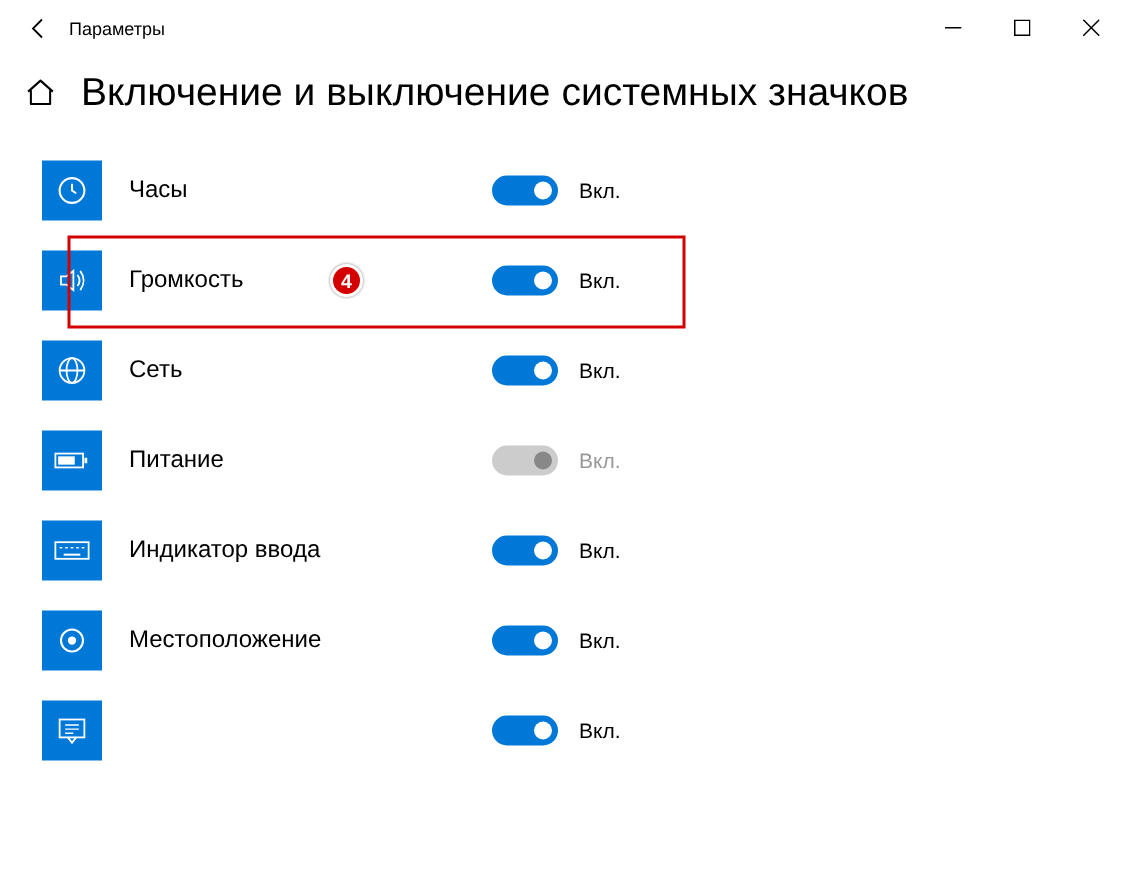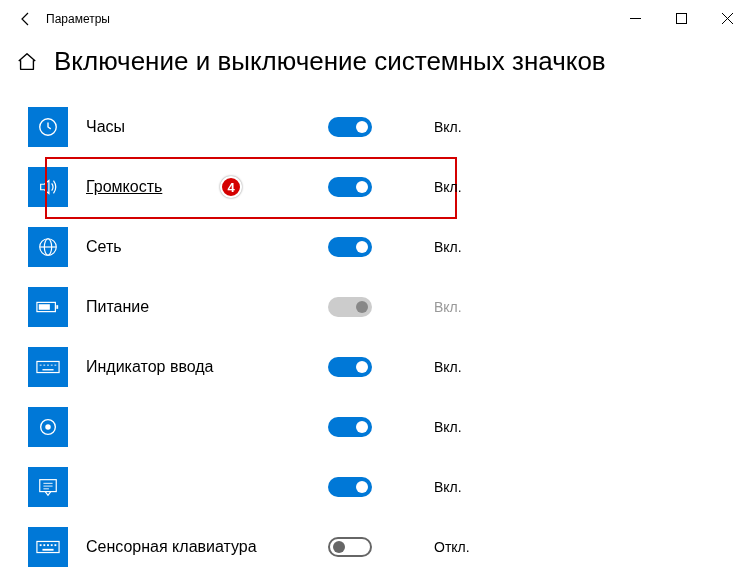--- a/index.html
+++ b/index.html
@@ -9,21 +9,21 @@
 .tb-title { font-size:12px; margin-left:6px; color:#000; }
 .tb-controls { margin-left:auto; display:flex; }
 .tb-btn { width:46px; height:34px; display:flex; align-items:center; justify-content:center; cursor:pointer; }
 .header { display:flex; align-items:center; padding:12px 28px 20px 16px; }
 .home-icon { width:22px; height:22px; margin-right:16px; }
 .page-title { font-size:26px; font-weight:400; color:#000; }
 .list { padding:0 28px; }
 .row { display:flex; align-items:center; height:60px; position:relative; }
 .row-icon { width:40px; height:40px; background:#0078d7; display:flex; align-items:center; justify-content:center; margin-right:18px; }
 .row-label { font-size:16px; color:#000; flex:0 0 auto; }
-.toggle-area { position:absolute; left:300px; display:flex; align-items:center;gap:48px; }
+.toggle-area { position:absolute; left:300px; display:flex; align-items:center; }
 .toggle { width:44px; height:20px; border-radius:10px; position:relative; cursor:pointer; }
 .toggle.on { background:#0078d7; }
 .toggle.off { background:#fff; border:2px solid #666; }
 .toggle.dis { background:#ccc; }
 .toggle .knob { width:12px; height:12px; border-radius:50%; position:absolute; top:4px; }
 .toggle.on .knob { background:#fff; right:4px; }
 .toggle.off .knob { background:#666; left:3px; top:2px; }
 .toggle.dis .knob { background:#888; right:4px; }
 .state-label { font-size:14px; margin-left:14px; color:#000; }
 .state-label.dis { color:#999; }
@@ -78,21 +78,21 @@
     </div>
     <div class="row-label">Часы</div>
     <div class="toggle-area">
       <div class="toggle on">
           <div class="knob"></div>
         </div>
       <div class="state-label">Вкл.</div>
     </div>
   </div>
 
-  <div class="row" style="position:relative;text-decoration:underline;">
+  <div class="row" style="position:relative;">
     <div class="highlight"></div>
     <div class="row-icon">
       <svg width="22" height="22" viewBox="0 0 24 24">
           <path d="M4 9 H8 L13 5 V19 L8 15 H4 Z" stroke="#fff" stroke-width="1.3" fill="none"></path>
           <path d="M16 8 Q19 12 16 16 M18 5 Q23 12 18 19" stroke="#fff" stroke-width="1.3" fill="none"></path>
         </svg>
     </div>
     <div class="row-label">Громкость</div>
     <div class="callout">4</div>
     <div class="toggle-area">
@@ -158,20 +158,21 @@
     </div>
   </div>
 
   <div class="row">
     <div class="row-icon">
       <svg width="22" height="22" viewBox="0 0 24 24">
           <circle cx="12" cy="12" r="8" stroke="#fff" stroke-width="1.5" fill="none"></circle>
           <circle cx="12" cy="12" r="3" fill="#fff"></circle>
         </svg>
     </div>
+    <div class="row-label">Местоположение</div>
     <div class="toggle-area">
       <div class="toggle on">
           <div class="knob"></div>
         </div>
       <div class="state-label">Вкл.</div>
     </div>
   </div>
 
   <div class="row">
     <div class="row-icon">
@@ -184,34 +185,14 @@
         </svg>
     </div>
     <div class="toggle-area">
       <div class="toggle on">
           <div class="knob"></div>
         </div>
       <div class="state-label">Вкл.</div>
     </div>
   </div>
 
-  <div class="row">
-    <div class="row-icon">
-      <svg width="24" height="22" viewBox="0 0 26 16">
-          <rect x="1" y="2" width="24" height="12" stroke="#fff" stroke-width="1.3" fill="none"></rect>
-          <rect x="4" y="5" width="2" height="2" fill="#fff"></rect>
-          <rect x="8" y="5" width="2" height="2" fill="#fff"></rect>
-          <rect x="12" y="5" width="2" height="2" fill="#fff"></rect>
-          <rect x="16" y="5" width="2" height="2" fill="#fff"></rect>
-          <rect x="20" y="5" width="2" height="2" fill="#fff"></rect>
-          <rect x="7" y="10" width="12" height="2" fill="#fff"></rect>
-        </svg>
-    </div>
-    <div class="row-label">Сенсорная клавиатура</div>
-    <div class="toggle-area">
-      <div class="toggle off">
-          <div class="knob"></div>
-        </div>
-      <div class="state-label">Откл.</div>
-    </div>
-  </div>
 
 </div>
 
 </body></html>

